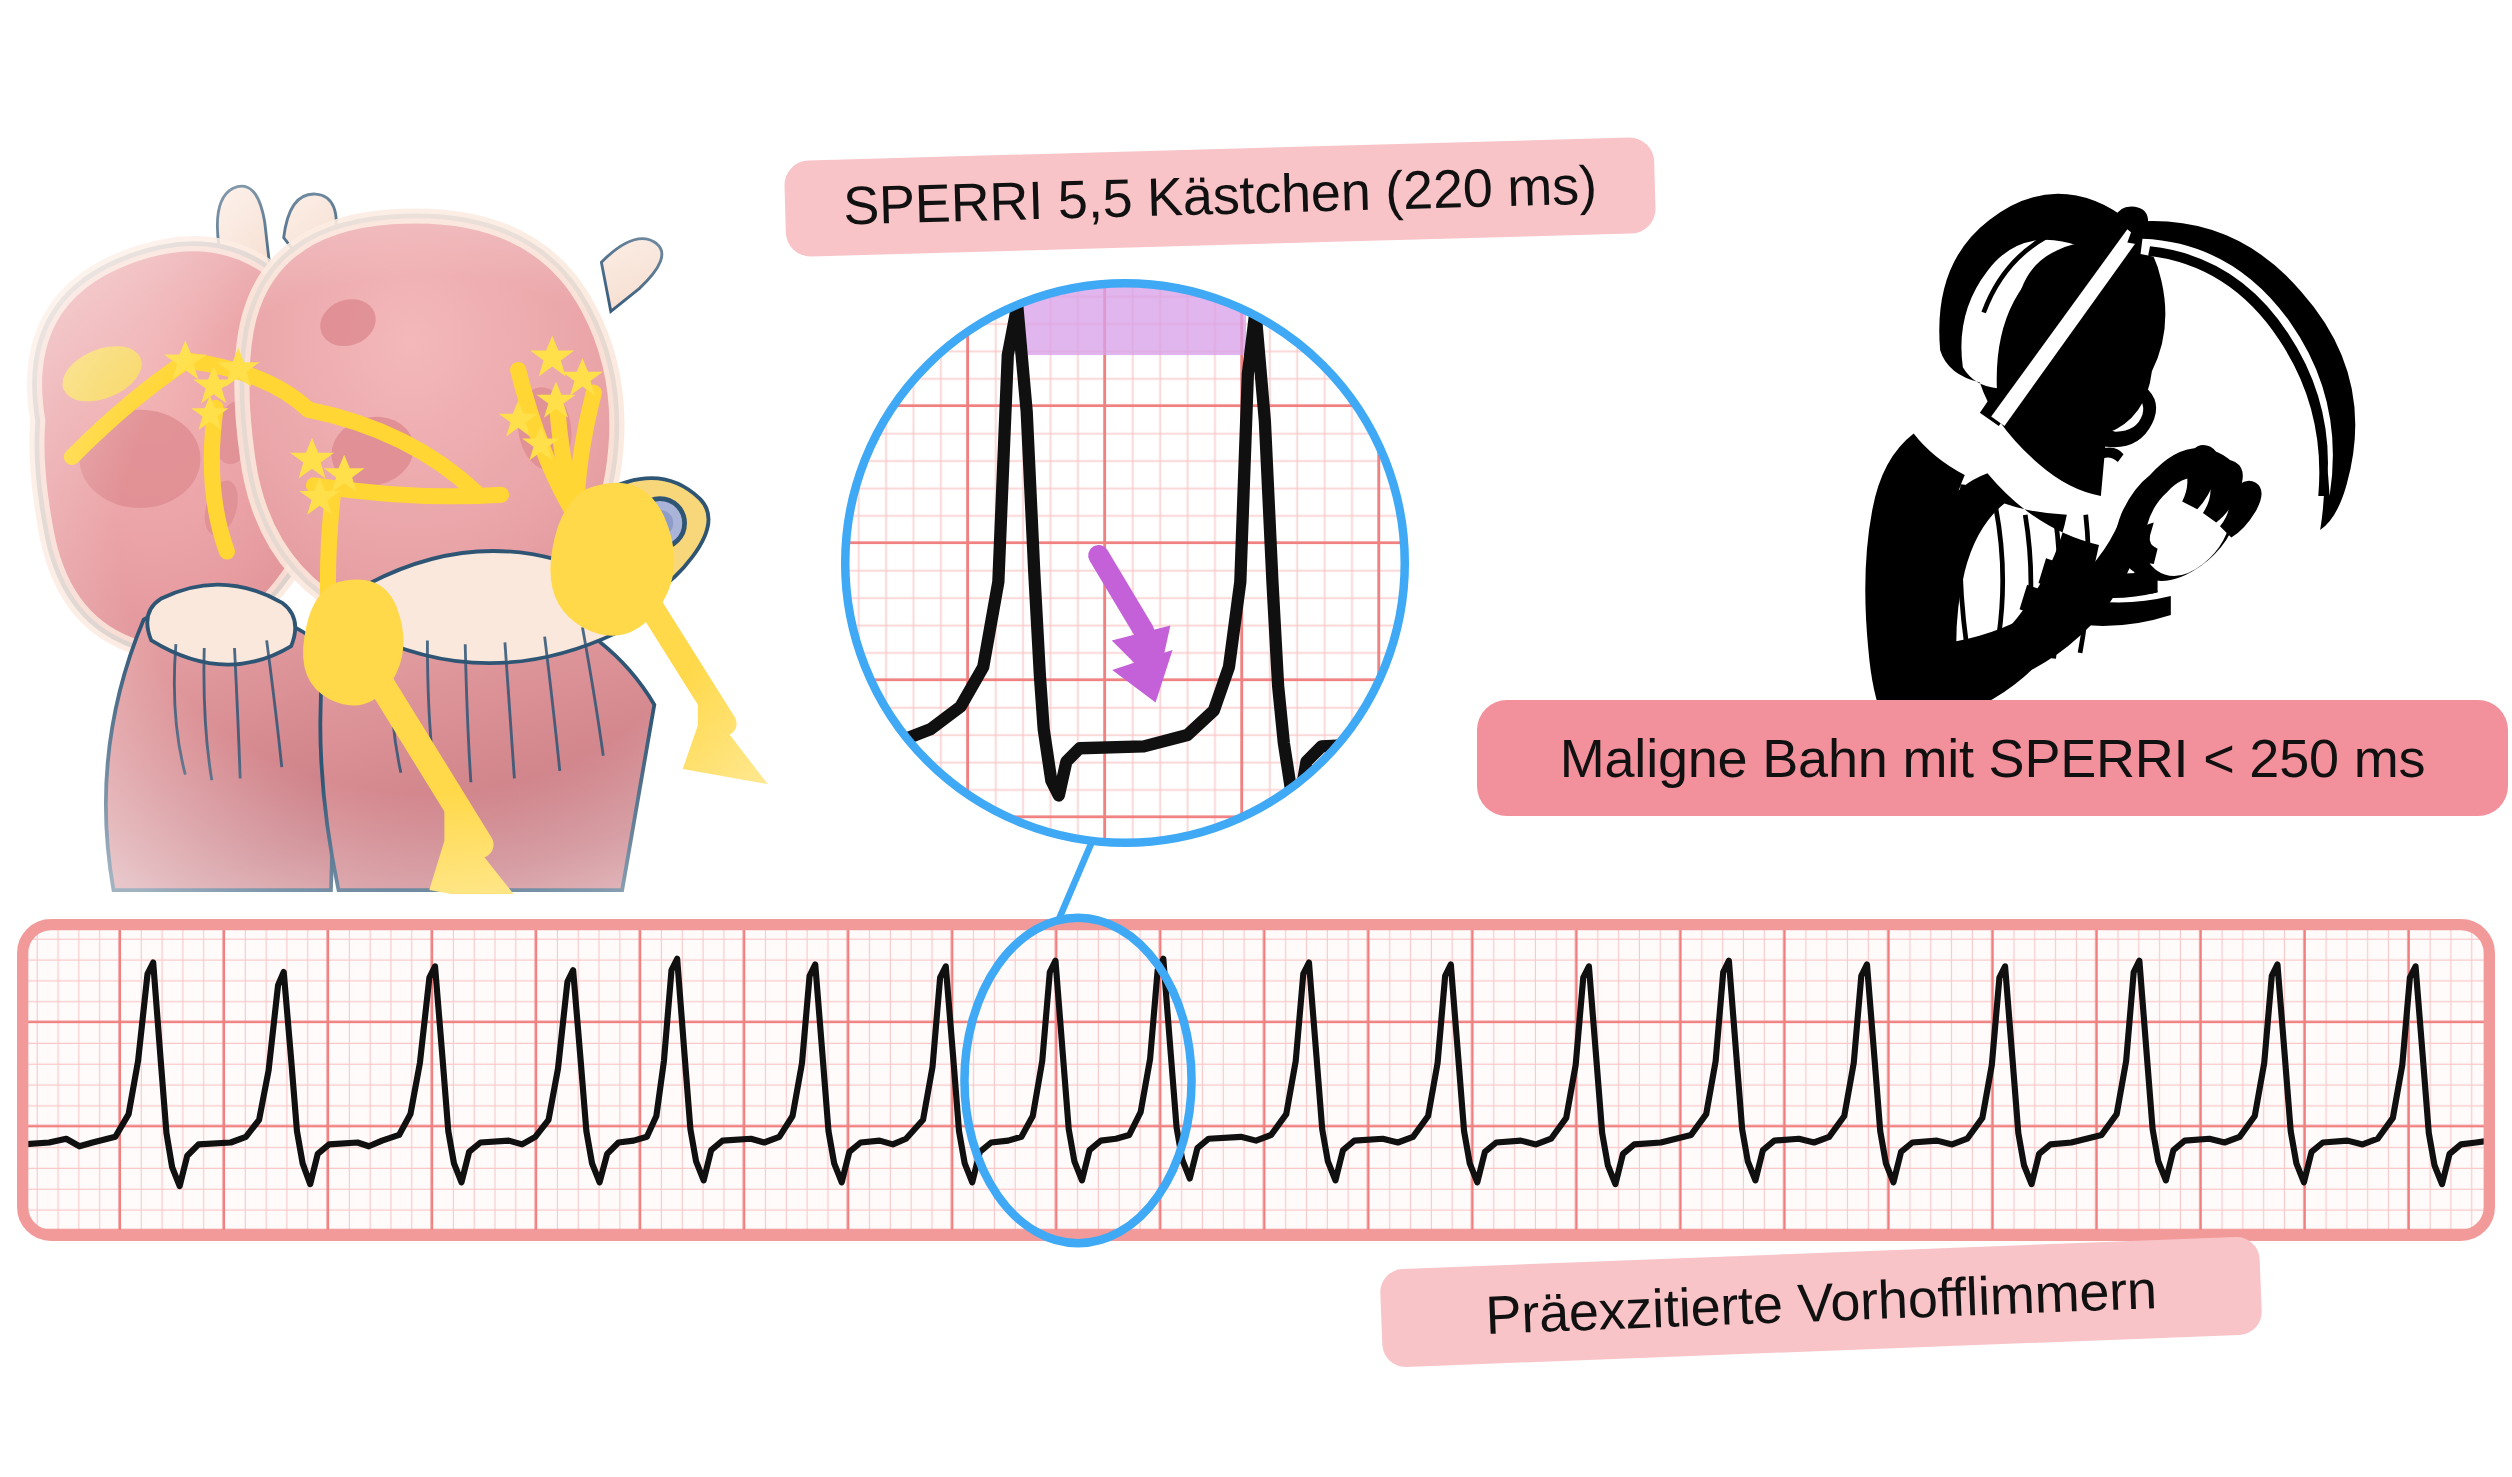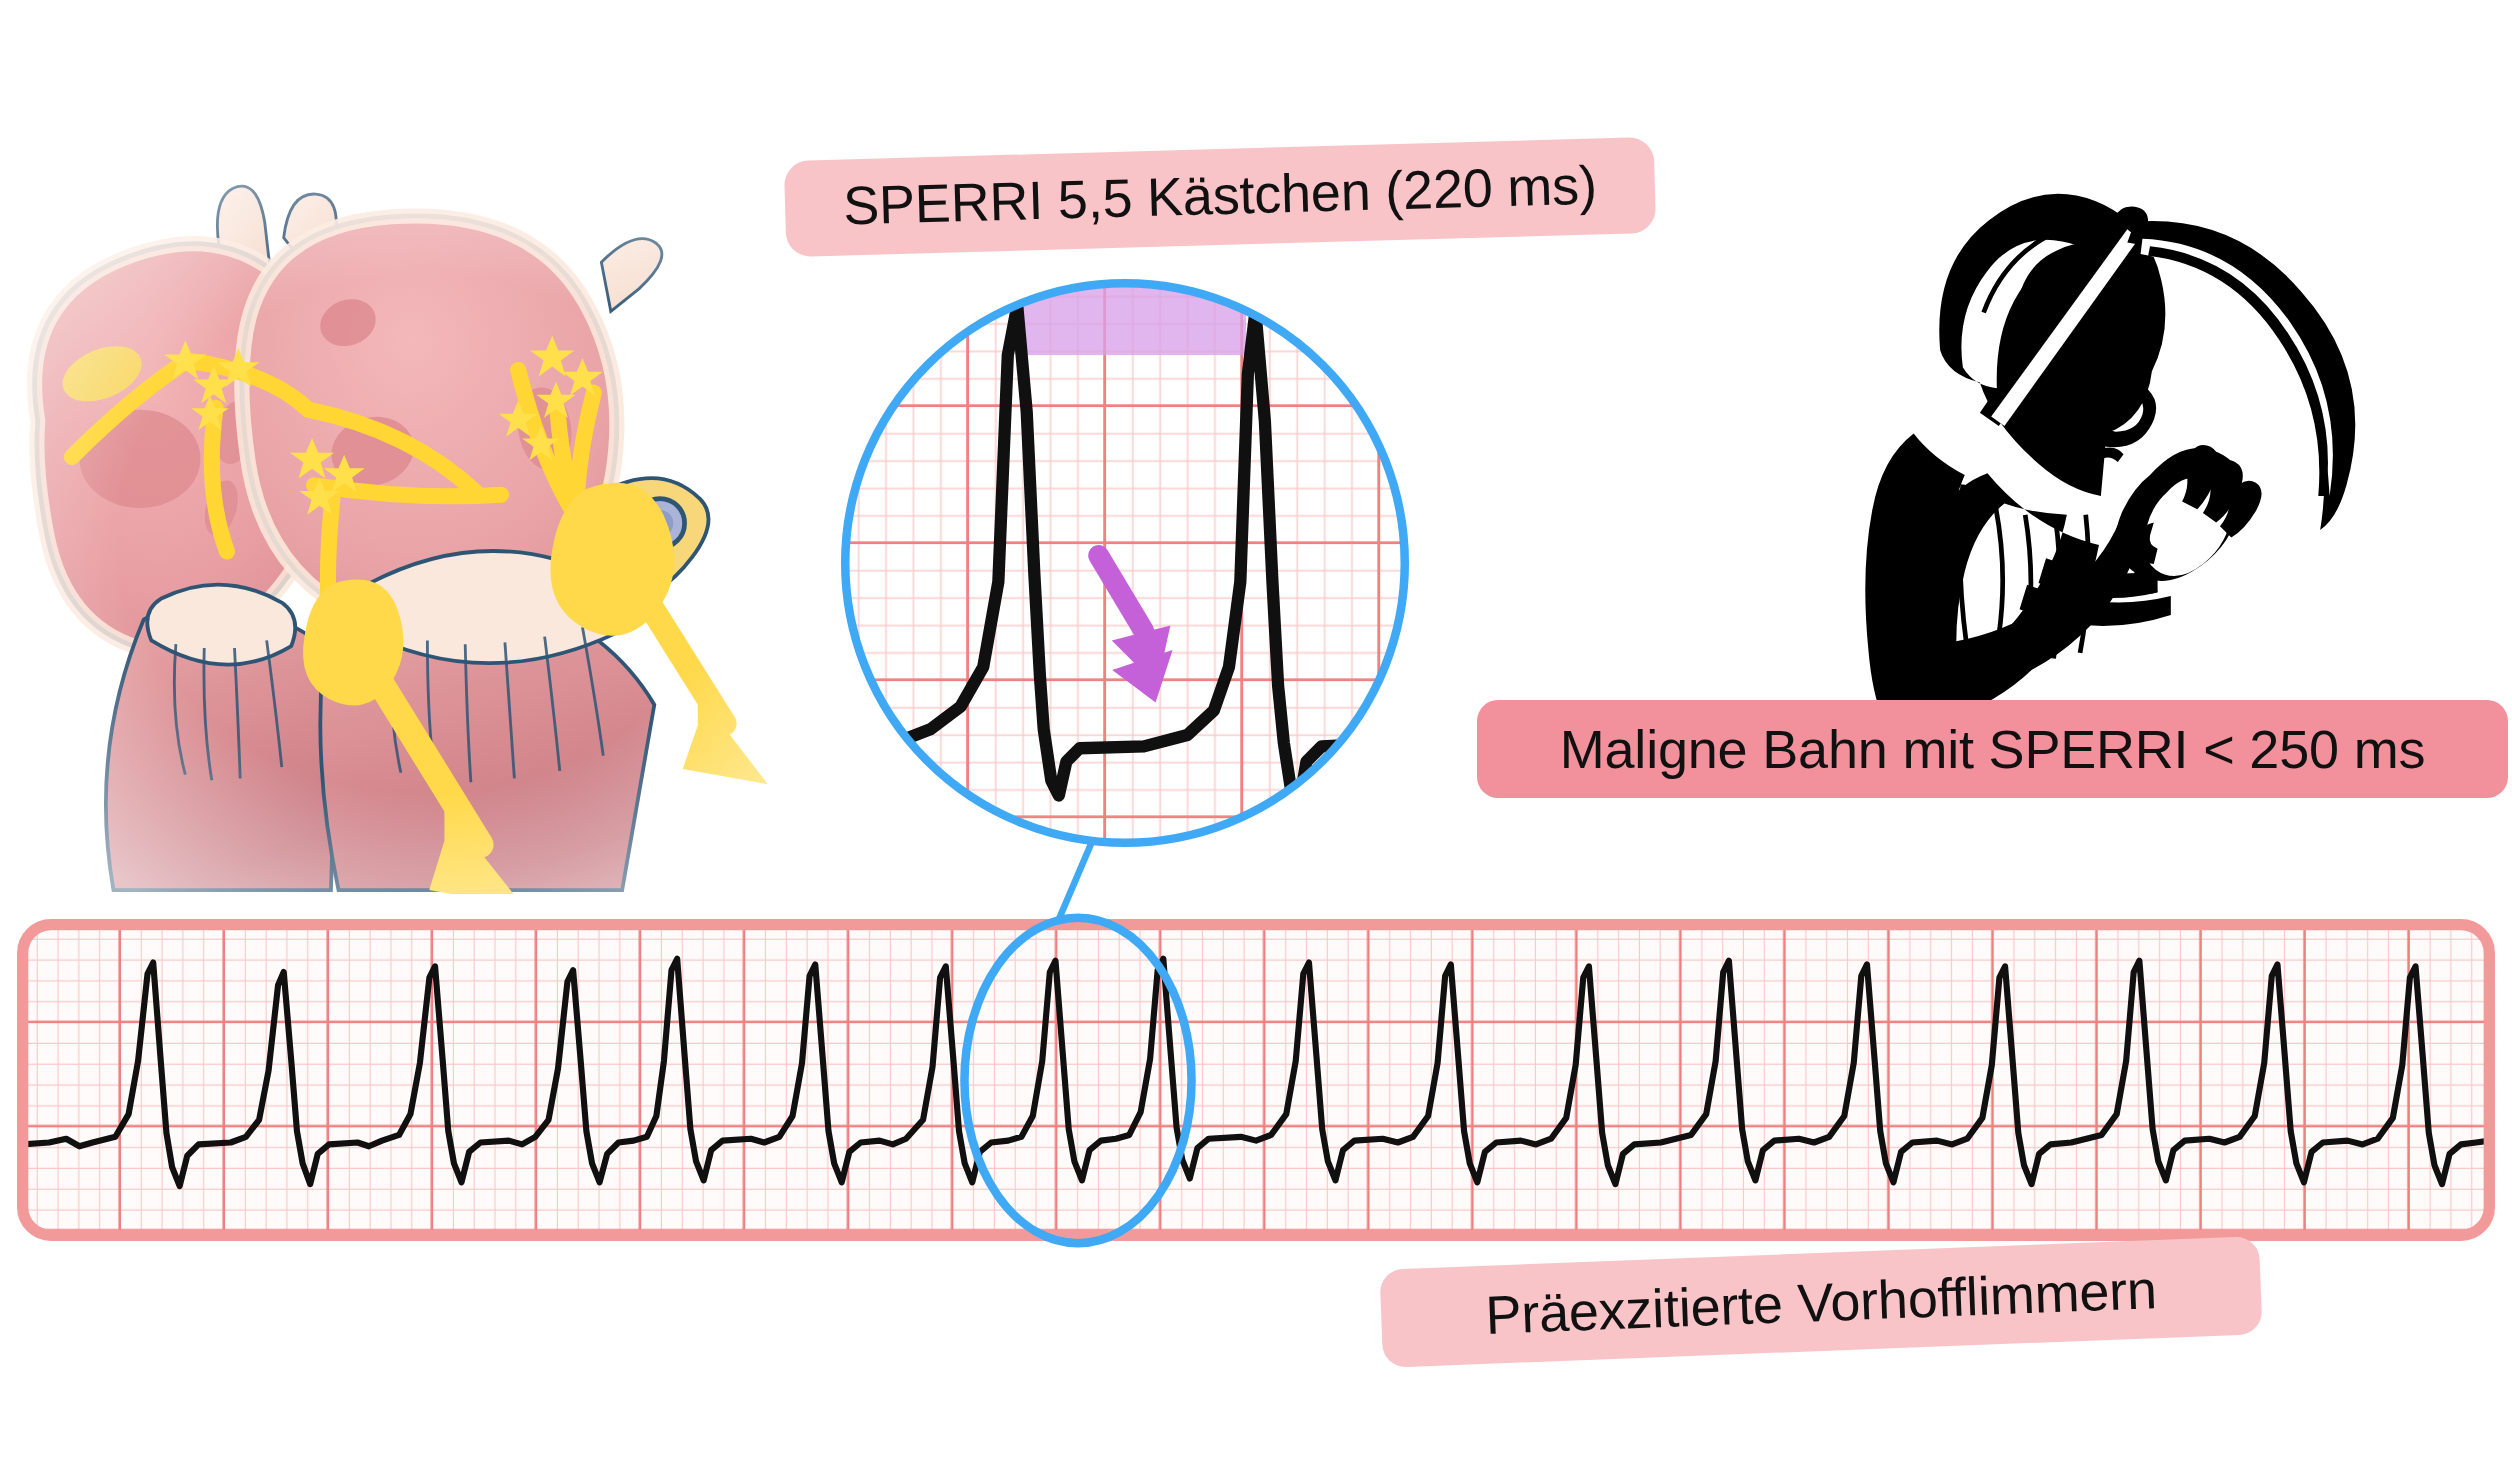--- a/index.html
+++ b/index.html
@@ -22,24 +22,24 @@
     letter-spacing:-0.2px;
   }
   #label-sperri{
     left:785px;top:149px;width:870px;height:96px;
     background:#F9C4C8;
     font-size:54px;
     transform:rotate(-1.6deg);
     padding-bottom:3.8px;
   }
   #label-maligne{
-    left:1477px;top:700px;width:1031px;height:98px;
+    left:1477px;top:700px;width:1031px;height:116px;
     background:#F2909B;
     font-size:54px;
-    border-radius:21px;
+    border-radius:30px;
   }
   #label-vhf{
     left:1381px;top:1253px;width:880px;height:98px;
     background:#F9C4C8;
     font-size:54px;
     transform:rotate(-2.2deg);
     border-radius:23px;
   }
 
   

